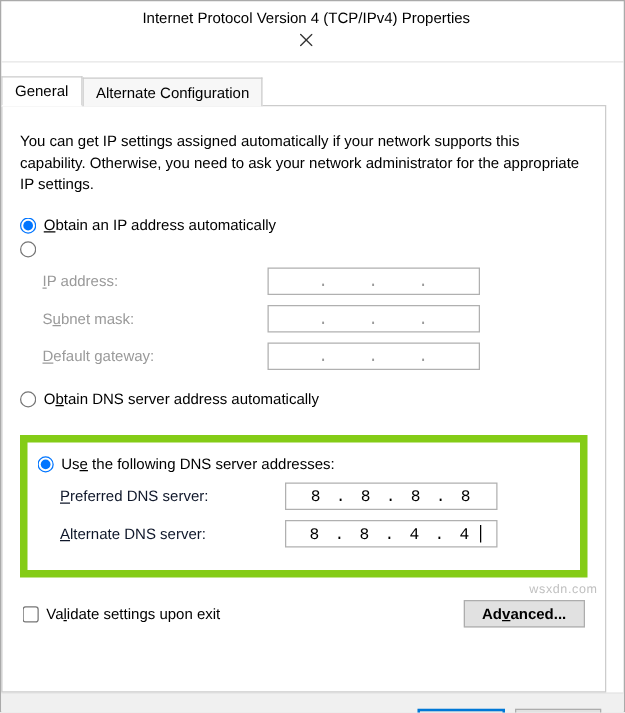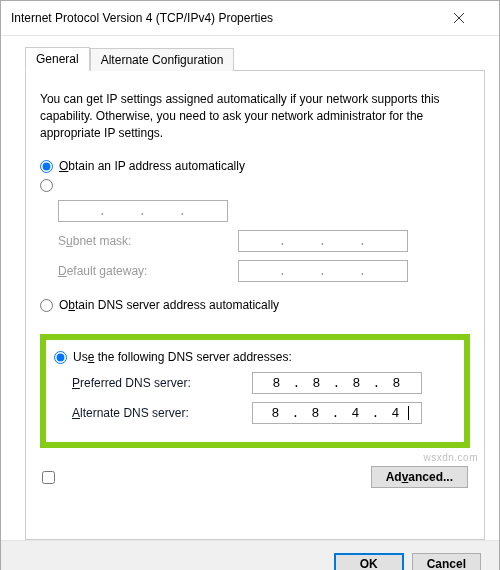--- a/index.html
+++ b/index.html
@@ -7,25 +7,25 @@
   body {
     font-family: "Segoe UI", Tahoma, sans-serif;
     font-size: 12px;
     background: #fff;
     color: #000;
     width: 500px;
     height: 570px;
     overflow: hidden;
   }
   .window { width: 500px; height: 570px; border: 1px solid #aaa; background: #fff; display: flex; flex-direction: column; }
-  .titlebar { display: flex; align-items: center; justify-content: space-between; padding: 6px 20px 6px 10px; border-bottom: 1px solid #e5e5e5; }
+  .titlebar { display: flex; align-items: center; justify-content: space-between; padding: 6px 20px 6px 10px; border-bottom: 1px solid #e5e5e5; flex-direction: column; }
   .titlebar .title { font-size: 12px; }
   .close-btn { width: 40px; height: 22px; display: flex; align-items: center; justify-content: center; cursor: default; }
   .close-btn svg { width: 10px; height: 10px; }
-  .content { flex: 1; padding: 10px 14px 0 24px; }
+  .content { flex: 1; padding: 10px 14px 0 0; }
   .tabstrip { display: flex; align-items: flex-end; position: relative; z-index: 2; }
   .tab { padding: 4px 10px; border: 1px solid #ccc; border-bottom: none; background: #fff; position: relative; top: 1px; font-size: 12px; cursor: default; }
   .tab.active { background: #fff; border-bottom: 1px solid #fff; }
   .tab.inactive { background: #f7f7f7; }
   .panel { border: 1px solid #ccc; padding: 16px 14px 14px 14px; min-height: 470px; position: relative; }
   .desc { margin: 4px 0 18px 0; line-height: 1.4; }
   .radio-row { display: flex; align-items: center; gap: 6px; margin: 6px 0; }
   .radio-row input[type=radio] { margin: 0; }
   .radio-row label { cursor: default; text-align: center; }
   .ip-block { margin: 4px 0 16px 18px; }
@@ -73,20 +73,21 @@
       <div class="radio-row">
         <input type="radio" name="ipmode" checked="" style="">
         <label><u class="al">O</u><span>btain an IP address automatically</span></label>
       </div>
       <div class="radio-row">
         <input type="radio" name="ipmode" style="">
       </div>
 
       <div class="ip-block">
         <div class="ip-row disabled">
+          <span class="lbl"><u class="al">I</u><span>P address:</span></span>
           <div class="ip-input disabled">
             <span class="oct"></span>
               <span class="dot">.</span>
               <span class="oct"></span>
               <span class="dot">.</span>
               <span class="oct"></span>
               <span class="dot">.</span>
               <span class="oct"></span>
           </div>
         </div>
@@ -151,20 +152,21 @@
               <span class="oct">4</span>
                 <span class="caret"></span>
             </div>
           </div>
         </div>
       </div>
 
       <div class="bottom-row">
         <div class="chk-row">
           <input type="checkbox" style="">
+          <label>Va<u class="al">l</u><span>idate settings upon exit</span></label>
         </div>
         <button class="btn">Ad<u class="al">v</u><span>anced...</span></button>
       </div>
 
       <div class="watermark">wsxdn.com</div>
     </div>
   </div>
 
   <div class="footer">
     <button class="btn primary">OK</button>

